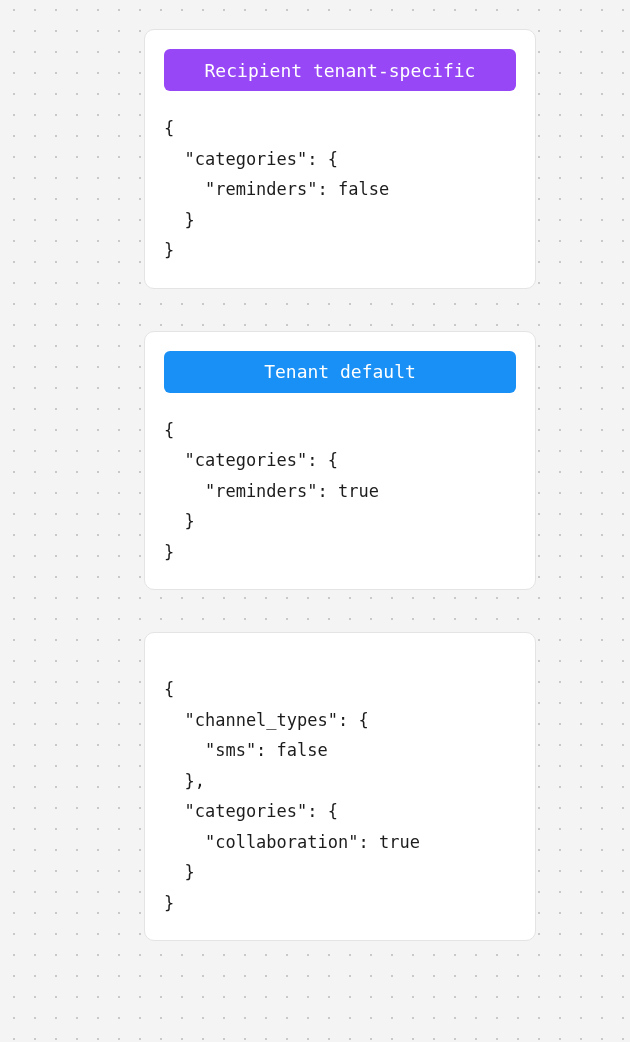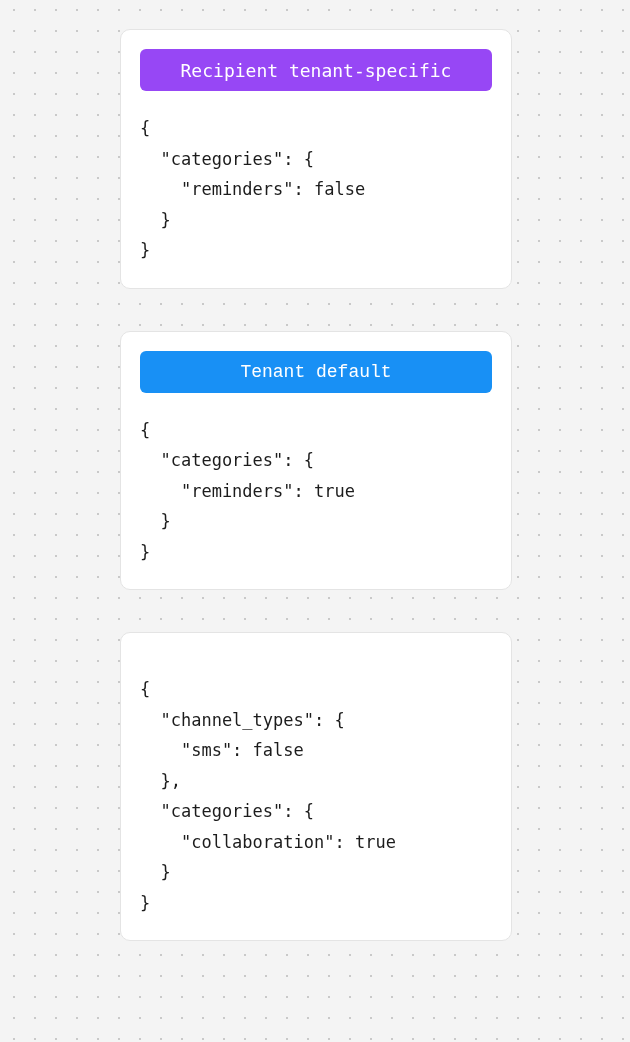--- a/index.html
+++ b/index.html
@@ -31,37 +31,38 @@
     flex-direction: column;
     gap: 42px;
   }
   .card {
     box-sizing: border-box;
     width: 392px;
     background: #ffffff;
     border: 1px solid #e4e4e4;
     border-radius: 10px;
     padding: 19px 19px 22px 19px;
+    margin-left: 24px;
   }
   .card-badge {
     box-sizing: border-box;
     height: 42px;
     border-radius: 6px;
     display: flex;
     align-items: center;
     justify-content: center;
     color: #ffffff;
     font-family: "DejaVu Sans Mono", "Liberation Mono", monospace;
     font-size: 18px;
     font-weight: 400;
     letter-spacing: 0px;
     white-space: nowrap;
   }
   .badge-purple { background-color: #9747f5; }
-  .badge-blue   { background-color: #1890f5; font-family: Liberation Mono, monospace; }
+  .badge-blue   { background-color: #1890f5; }
   .badge-green  { background-color: #18a957; }
 
   .card-code {
     margin: 0;
     padding: 0;
     padding-top: 22px;
     font-family: "DejaVu Sans Mono", "Liberation Mono", monospace;
     font-size: 17px;
     line-height: 30.5px;
     color: #1c1c1c;

